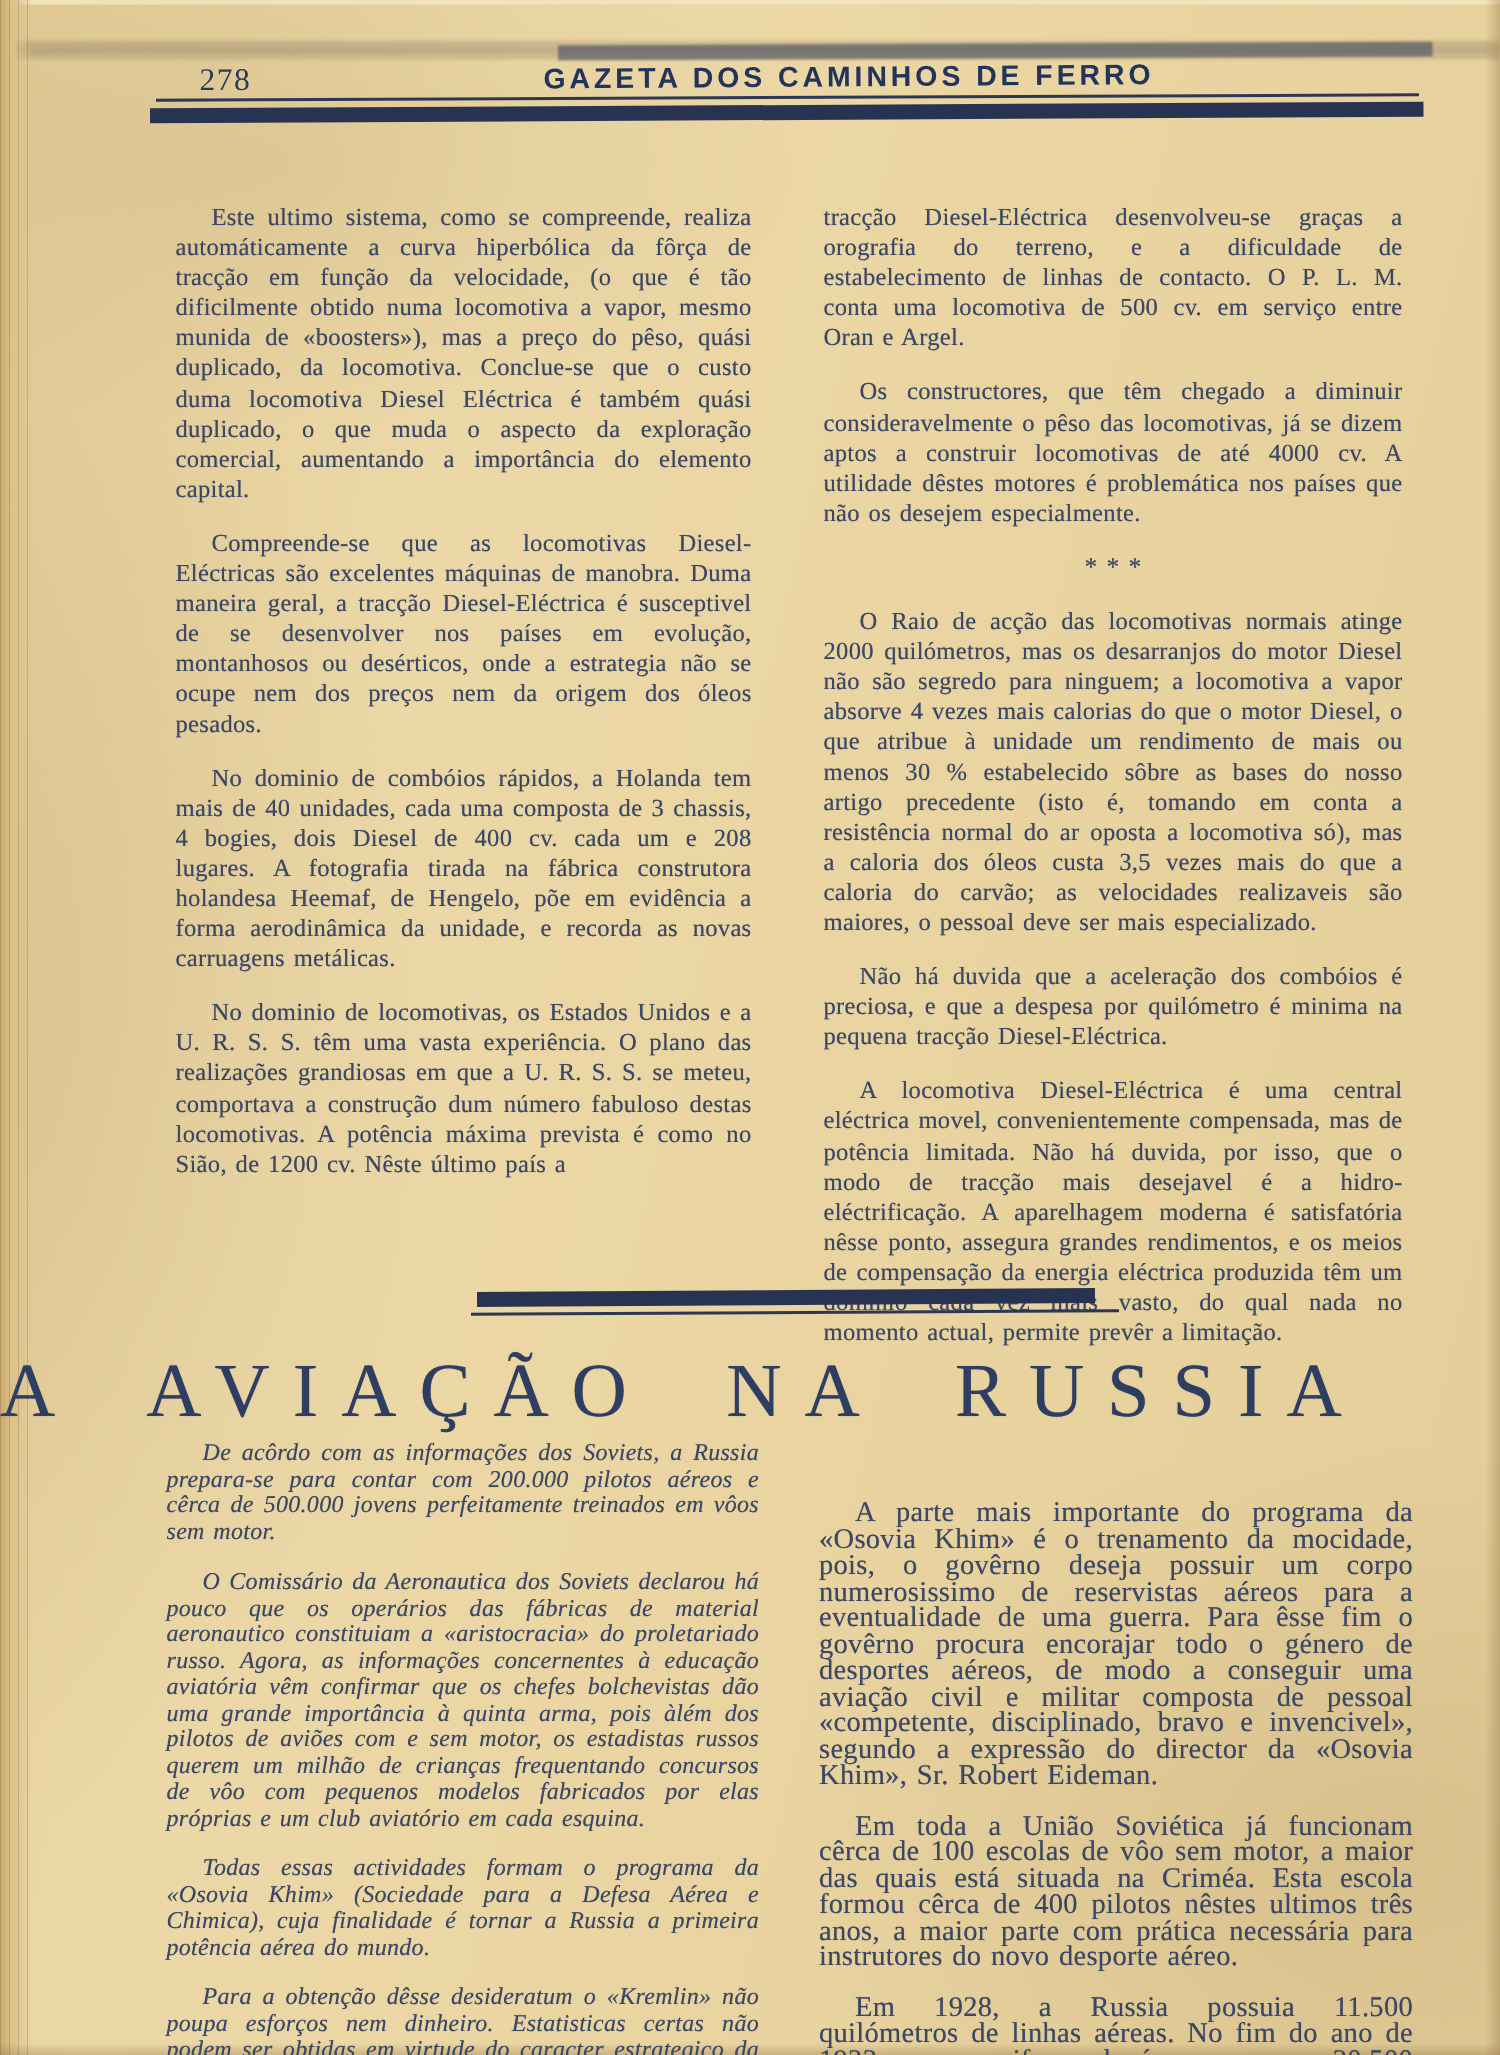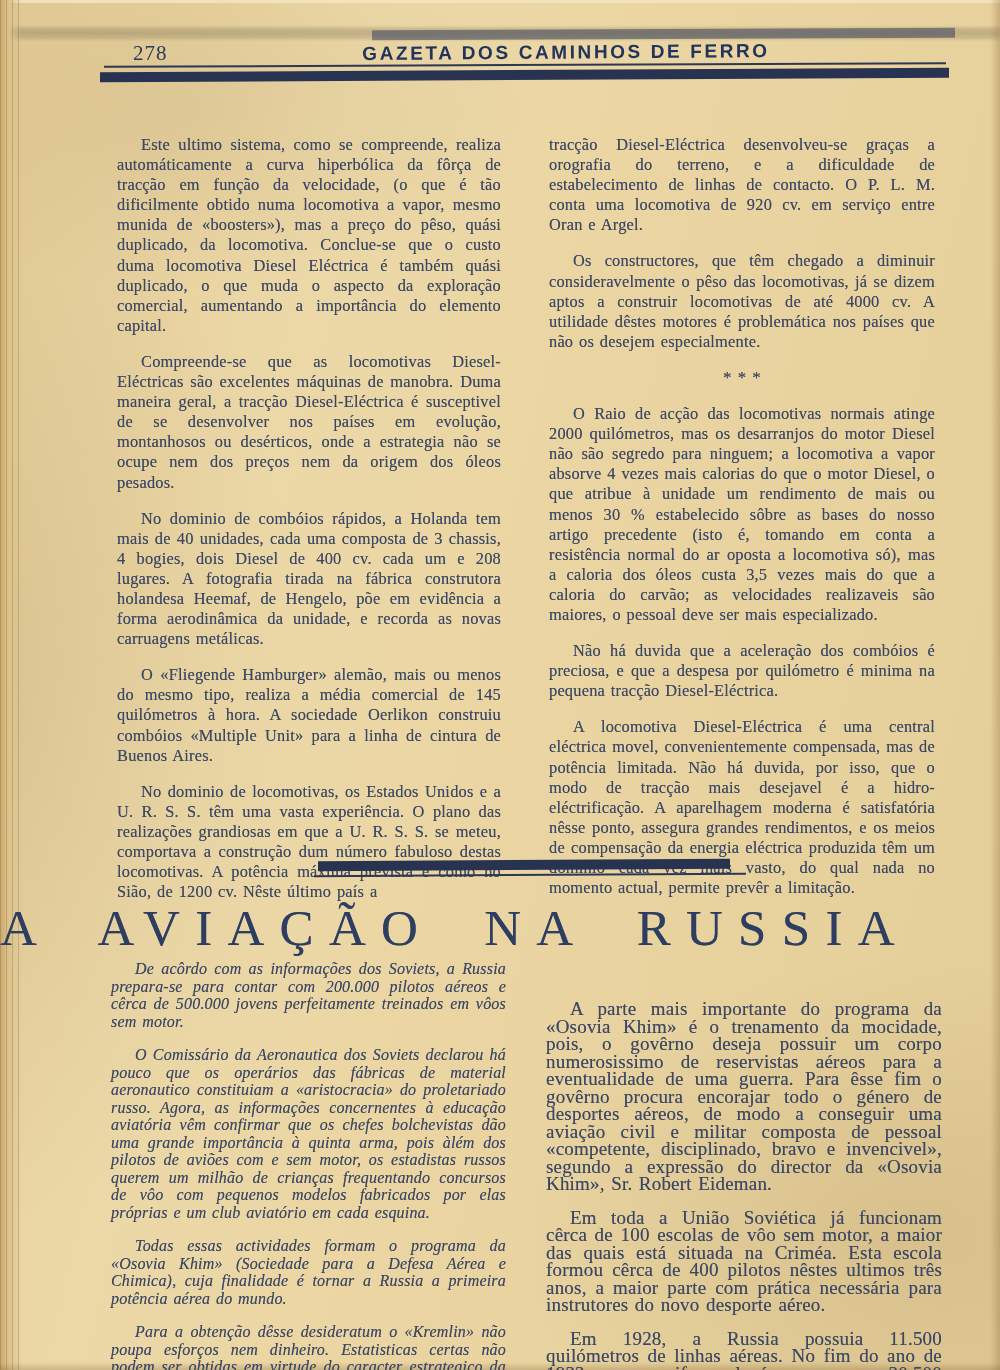--- a/index.html
+++ b/index.html
@@ -71,25 +71,24 @@
   <span class="pageno">278</span>
   <h1 class="masthead">GAZETA DOS CAMINHOS DE FERRO</h1>
   <div class="rule-thin"></div>
   <div class="rule-thick"></div>
 
   <section>
     <div class="col col-tl">
       <p>Este ultimo sistema, como se compreende, realiza automáticamente a curva hiperbólica da fôrça de tracção em função da velocidade, (o que é tão dificilmente obtido numa locomotiva a vapor, mesmo munida de «boosters»), mas a preço do pêso, quási duplicado, da locomotiva. Conclue-se que o custo duma locomotiva Diesel Eléctrica é também quási duplicado, o que muda o aspecto da exploração comercial, aumentando a importância do elemento capital.</p>
       <p>Compreende-se que as locomotivas Diesel-Eléctricas são excelentes máquinas de manobra. Duma maneira geral, a tracção Diesel-Eléctrica é susceptivel de se desenvolver nos países em evolução, montanhosos ou desérticos, onde a estrategia não se ocupe nem dos preços nem da origem dos óleos pesados.</p>
       <p>No dominio de combóios rápidos, a Holanda tem mais de 40 unidades, cada uma composta de 3 chassis, 4 bogies, dois Diesel de 400 cv. cada um e 208 lugares. A fotografia tirada na fábrica construtora holandesa Heemaf, de Hengelo, põe em evidência a forma aerodinâmica da unidade, e recorda as novas carruagens metálicas.</p>
-      <p>O «Fliegende Hamburger» alemão, mais ou menos do mesmo tipo, realiza a média comercial de 145 quilómetros à hora. A sociedade Oerlikon construiu combóios «Multiple Unit» para a linha de cintura de Buenos Aires.</p>
       <p>No dominio de locomotivas, os Estados Unidos e a U. R. S. S. têm uma vasta experiência. O plano das realizações grandiosas em que a U. R. S. S. se meteu, comportava a construção dum número fabuloso destas locomotivas. A potência máxima prevista é como no Sião, de 1200 cv. Nêste último país a</p>
     </div>
     <div class="col col-tr">
-      <p class="cont">tracção Diesel-Eléctrica desenvolveu-se graças a orografia do terreno, e a dificuldade de estabelecimento de linhas de contacto. O P. L. M. conta uma locomotiva de 920 cv. em serviço entre Oran e Argel.</p>
+      <p class="cont">tracção Diesel-Eléctrica desenvolveu-se graças a orografia do terreno, e a dificuldade de estabelecimento de linhas de contacto. O P. L. M. conta uma locomotiva de 500 cv. em serviço entre Oran e Argel.</p>
       <p>Os constructores, que têm chegado a diminuir consideravelmente o pêso das locomotivas, já se dizem aptos a construir locomotivas de até 4000 cv. A utilidade dêstes motores é problemática nos países que não os desejem especialmente.</p>
       <p class="stars">* * *</p>
       <p>O Raio de acção das locomotivas normais atinge 2000 quilómetros, mas os desarranjos do motor Diesel não são segredo para ninguem; a locomotiva a vapor absorve 4 vezes mais calorias do que o motor Diesel, o que atribue à unidade um rendimento de mais ou menos 30 % estabelecido sôbre as bases do nosso artigo precedente (isto é, tomando em conta a resistência normal do ar oposta a locomotiva só), mas a caloria dos óleos custa 3,5 vezes mais do que a caloria do carvão; as velocidades realizaveis são maiores, o pessoal deve ser mais especializado.</p>
       <p>Não há duvida que a aceleração dos combóios é preciosa, e que a despesa por quilómetro é minima na pequena tracção Diesel-Eléctrica.</p>
       <p>A locomotiva Diesel-Eléctrica é uma central eléctrica movel, convenientemente compensada, mas de potência limitada. Não há duvida, por isso, que o modo de tracção mais desejavel é a hidro-eléctrificação. A aparelhagem moderna é satisfatória nêsse ponto, assegura grandes rendimentos, e os meios de compensação da energia eléctrica produzida têm um dominio cada vez mais vasto, do qual nada no momento actual, permite prevêr a limitação.</p>
     </div>
   </section>
 
   <div class="break-thick"></div>
   <div class="break-thin"></div>

